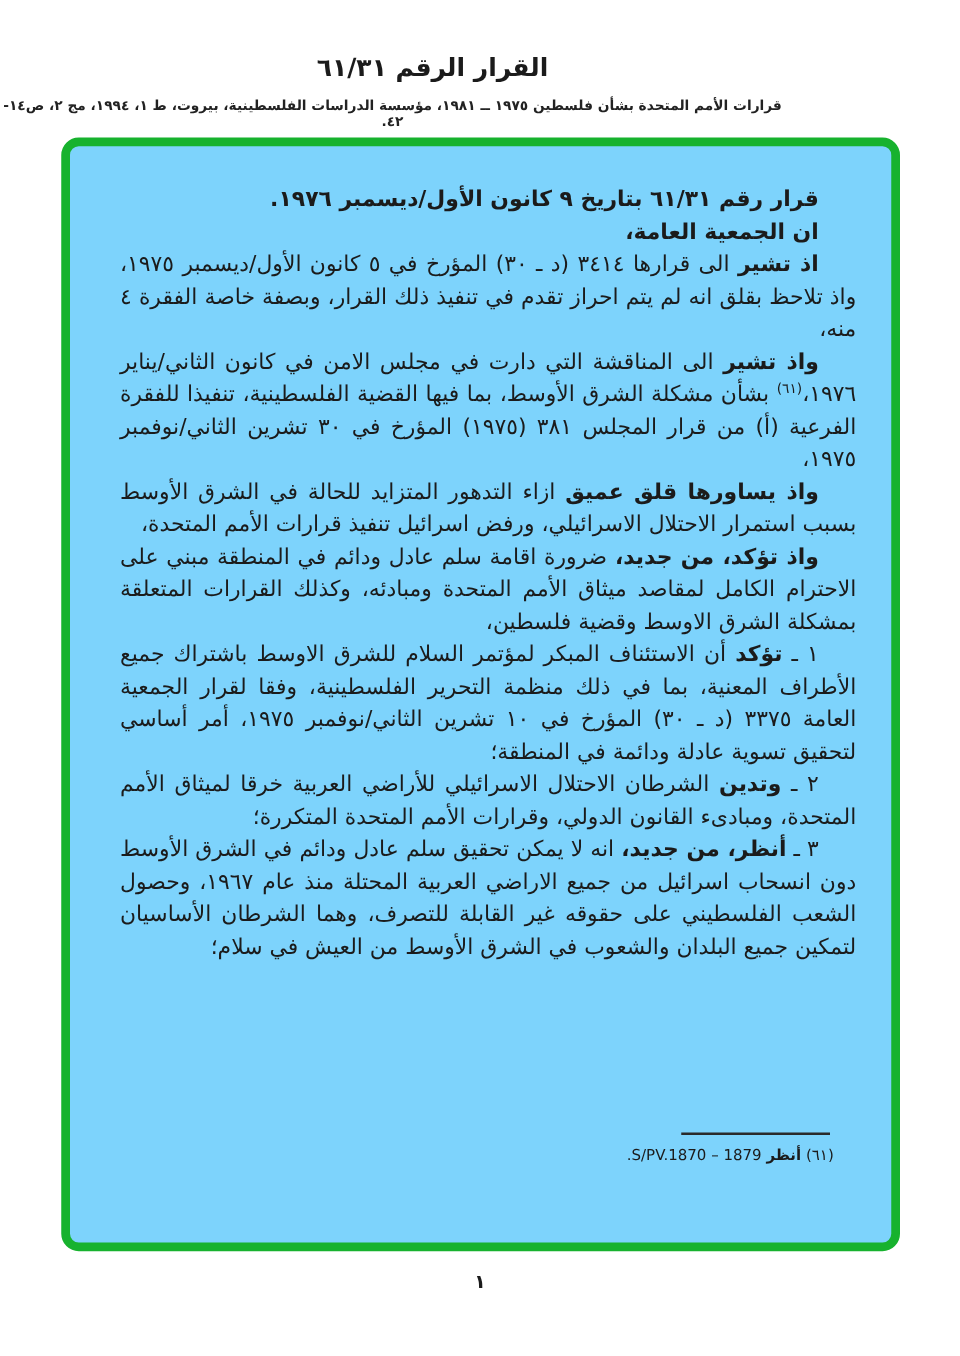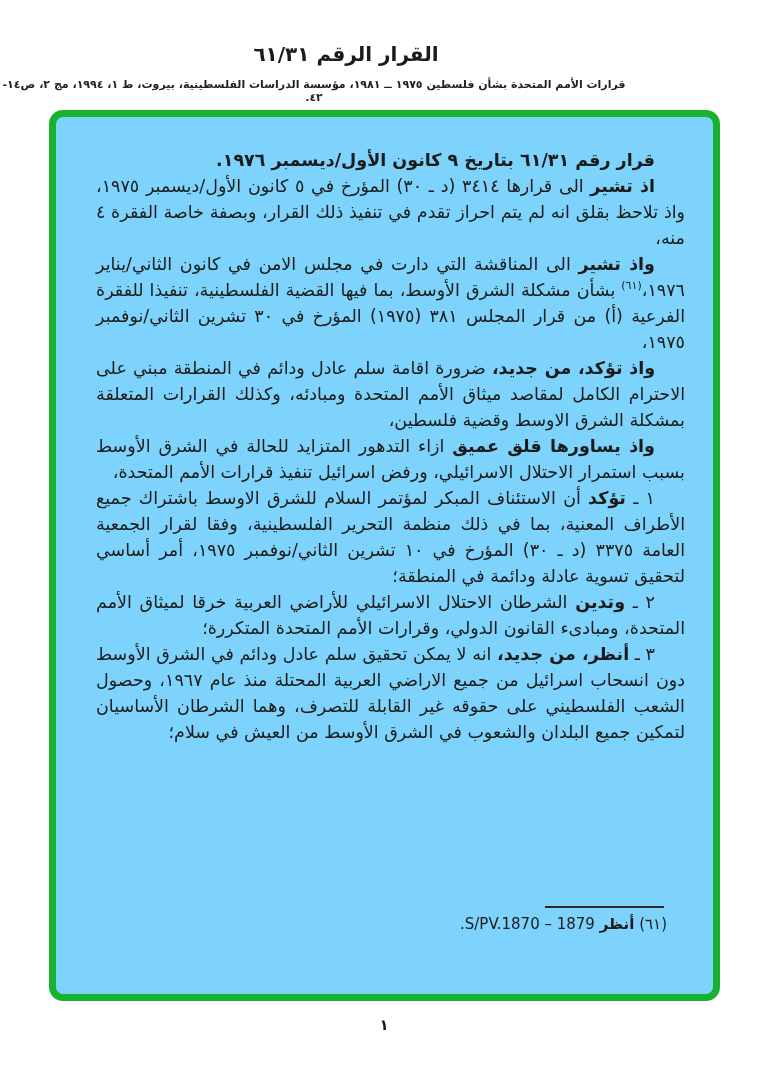--- a/index.html
+++ b/index.html
@@ -67,21 +67,21 @@
   .fn-rule {
     position: absolute;
     left: 489px; top: 789px;
     width: 119px; height: 0;
     border-top: 2px solid #2a2a2a;
   }
   .footnote {
     position: absolute;
     top: 797px; right: 46px;
     direction: rtl;
-    font-size: 15px;
+    font-size: 12px;
     line-height: 20px;
     white-space: nowrap;
   }
   .footnote b { font-weight: 700; }
 
   
   .page-number {
     position: absolute; top: 1016px; left: 0; width: 768px;
     text-align: center;
     font-size: 15px; font-weight: bold;
@@ -95,28 +95,29 @@
 
 <div class="doc-citation">قرارات الأمم المتحدة بشأن فلسطين ١٩٧٥ ــ ١٩٨١، مؤسسة الدراسات الفلسطينية، بيروت، ط ١، ١٩٩٤، مج ٢، ص١٤- ٤٢.</div>
 
 <section class="frame">
 
   <div class="doc-body">
 
     <p class="intro-line">قرار رقم ٦١/٣١ بتاريخ ٩ كانون الأول/ديسمبر ١٩٧٦.</p>
 
 
+    <p><b>ان الجمعية العامة،</b></p>
 
     <p><b>اذ تشير</b><span> الى قرارها ٣٤١٤ (د ـ ٣٠) المؤرخ في ٥ كانون الأول/ديسمبر ١٩٧٥، واذ تلاحظ بقلق انه لم يتم احراز تقدم في تنفيذ ذلك القرار، وبصفة خاصة الفقرة ٤ منه،</span></p>
 
     <p><b>واذ تشير</b><span> الى المناقشة التي دارت في مجلس الامن في كانون الثاني/يناير ١٩٧٦،</span><sup class="fn-ref">(٦١)</sup><span> بشأن مشكلة الشرق الأوسط، بما فيها القضية الفلسطينية، تنفيذا للفقرة الفرعية (أ) من قرار المجلس ٣٨١ (١٩٧٥) المؤرخ في ٣٠ تشرين الثاني/نوفمبر ١٩٧٥،</span></p>
 
+    <p><b>واذ يساورها قلق عميق</b><span> ازاء التدهور المتزايد للحالة في الشرق الأوسط بسبب استمرار الاحتلال الاسرائيلي، ورفض اسرائيل تنفيذ قرارات الأمم المتحدة،</span></p>
+
     <p><b>واذ تؤكد، من جديد،</b><span> ضرورة اقامة سلم عادل ودائم في المنطقة مبني على الاحترام الكامل لمقاصد ميثاق الأمم المتحدة ومبادئه، وكذلك القرارات المتعلقة بمشكلة الشرق الاوسط وقضية فلسطين،</span></p>
-
-    <p><b>واذ يساورها قلق عميق</b><span> ازاء التدهور المتزايد للحالة في الشرق الأوسط بسبب استمرار الاحتلال الاسرائيلي، ورفض اسرائيل تنفيذ قرارات الأمم المتحدة،</span></p>
 
     <p><span>١ ـ </span><b>تؤكد</b><span> أن الاستئناف المبكر لمؤتمر السلام للشرق الاوسط باشتراك جميع الأطراف المعنية، بما في ذلك منظمة التحرير الفلسطينية، وفقا لقرار الجمعية العامة ٣٣٧٥ (د ـ ٣٠) المؤرخ في ١٠ تشرين الثاني/نوفمبر ١٩٧٥، أمر أساسي لتحقيق تسوية عادلة ودائمة في المنطقة؛</span></p>
 
     <p><span>٢ ـ </span><b>وتدين</b><span> الشرطان الاحتلال الاسرائيلي للأراضي العربية خرقا لميثاق الأمم المتحدة، ومبادىء القانون الدولي، وقرارات الأمم المتحدة المتكررة؛</span></p>
 
     <p><span>٣ ـ </span><b>أنظر، من جديد،</b><span> انه لا يمكن تحقيق سلم عادل ودائم في الشرق الأوسط دون انسحاب اسرائيل من جميع الاراضي العربية المحتلة منذ عام ١٩٦٧، وحصول الشعب الفلسطيني على حقوقه غير القابلة للتصرف، وهما الشرطان الأساسيان لتمكين جميع البلدان والشعوب في الشرق الأوسط من العيش في سلام؛</span></p>
 
   </div>
 
   <div class="fn-rule"></div>

